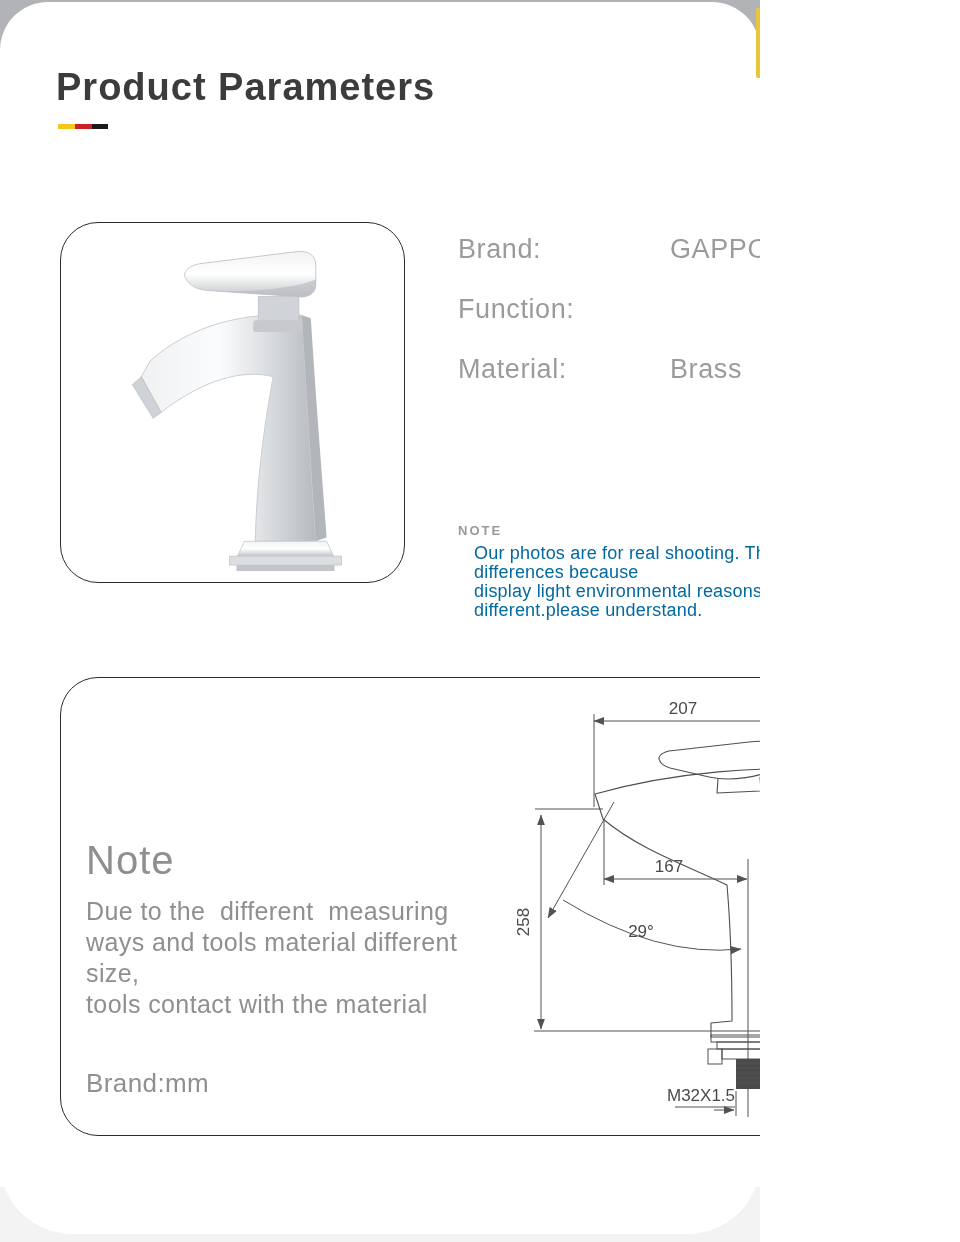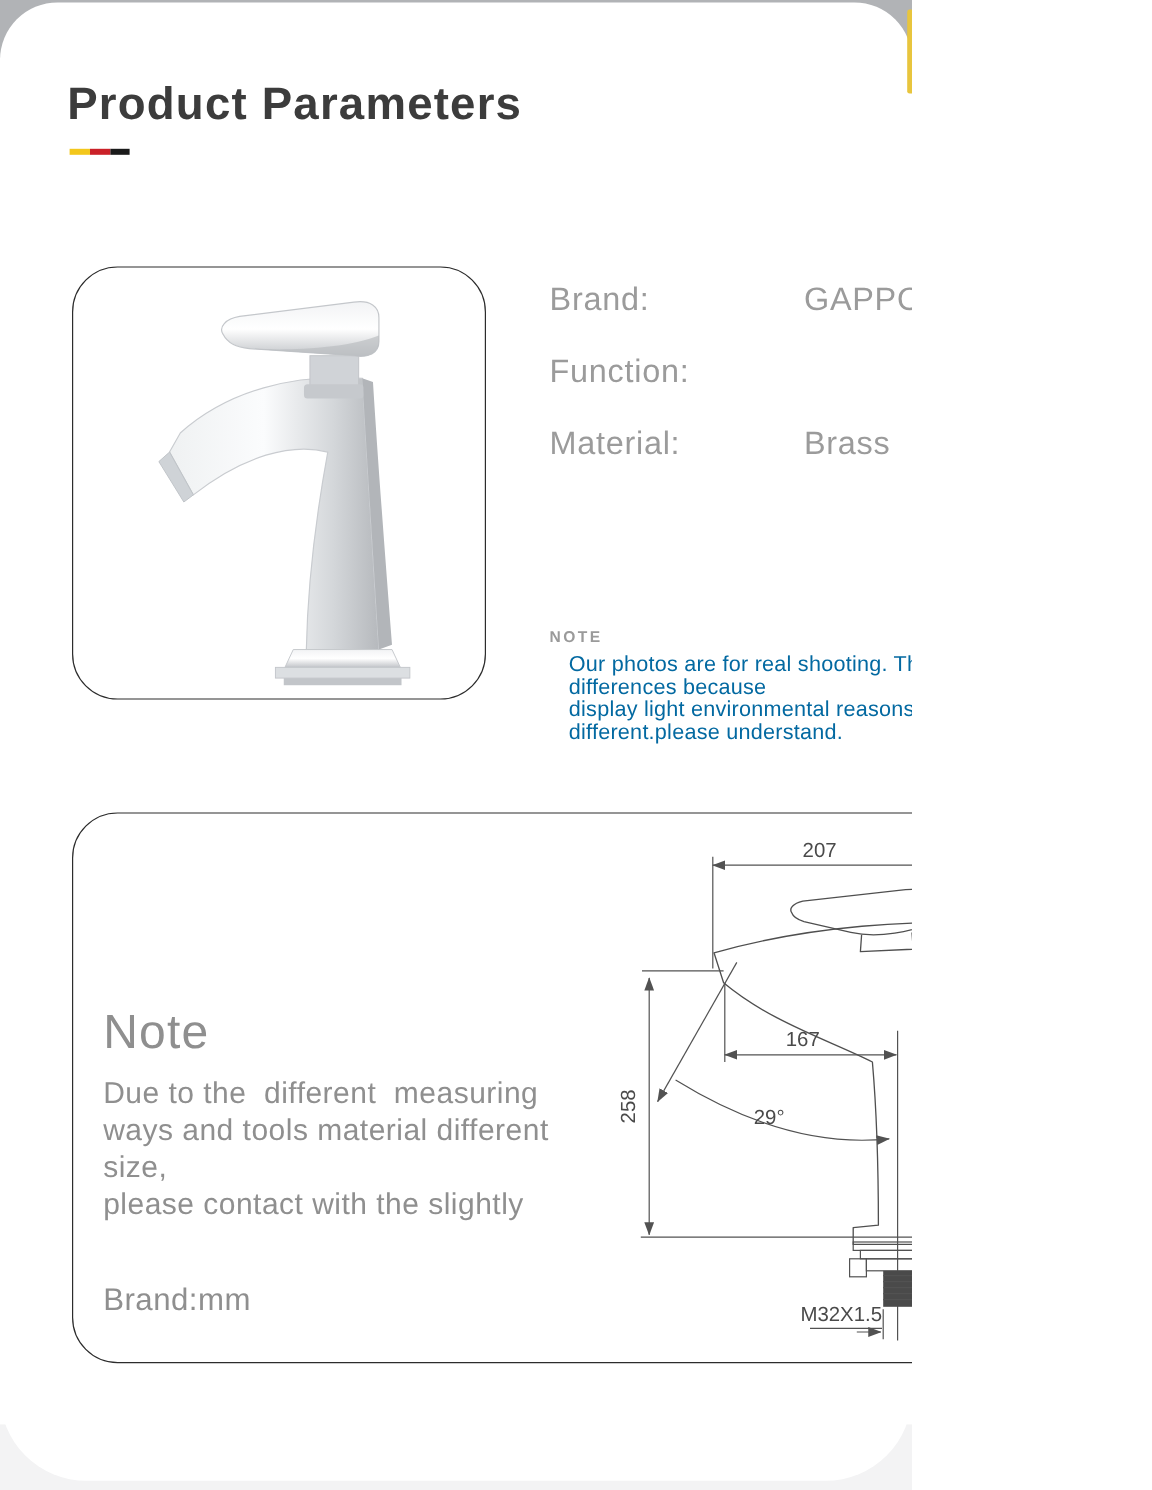--- a/index.html
+++ b/index.html
@@ -112,21 +112,21 @@
       <div class="photo-note-line">Our photos are for real shooting. There may be differences because</div>
       <div class="photo-note-line">display light environmental reasons may be different.please understand.</div>
     </div>
 
     <div class="dim-card">
       <div class="note-heading">Note</div>
       <div class="note-body">
         <div class="note-line">Due to the  different  measuring</div>
         <div class="note-line">ways and tools material different</div>
         <div class="note-line">size,</div>
-        <div class="note-line">please contact with the slightly</div>
+        <div class="note-line">tools contact with the material</div>
       </div>
       <div class="unit-label">Brand:mm</div>
 
       <svg class="drawing" width="412" height="440" viewBox="0 0 412 440">
         <defs>
           <marker id="dar" viewBox="0 0 10 10" refX="9.5" refY="5" markerWidth="11" markerHeight="11" orient="auto-start-reverse" markerUnits="userSpaceOnUse">
             <path d="M0,1.3 L10,5 L0,8.7 Z" fill="#525252"></path>
           </marker>
         </defs>
 

